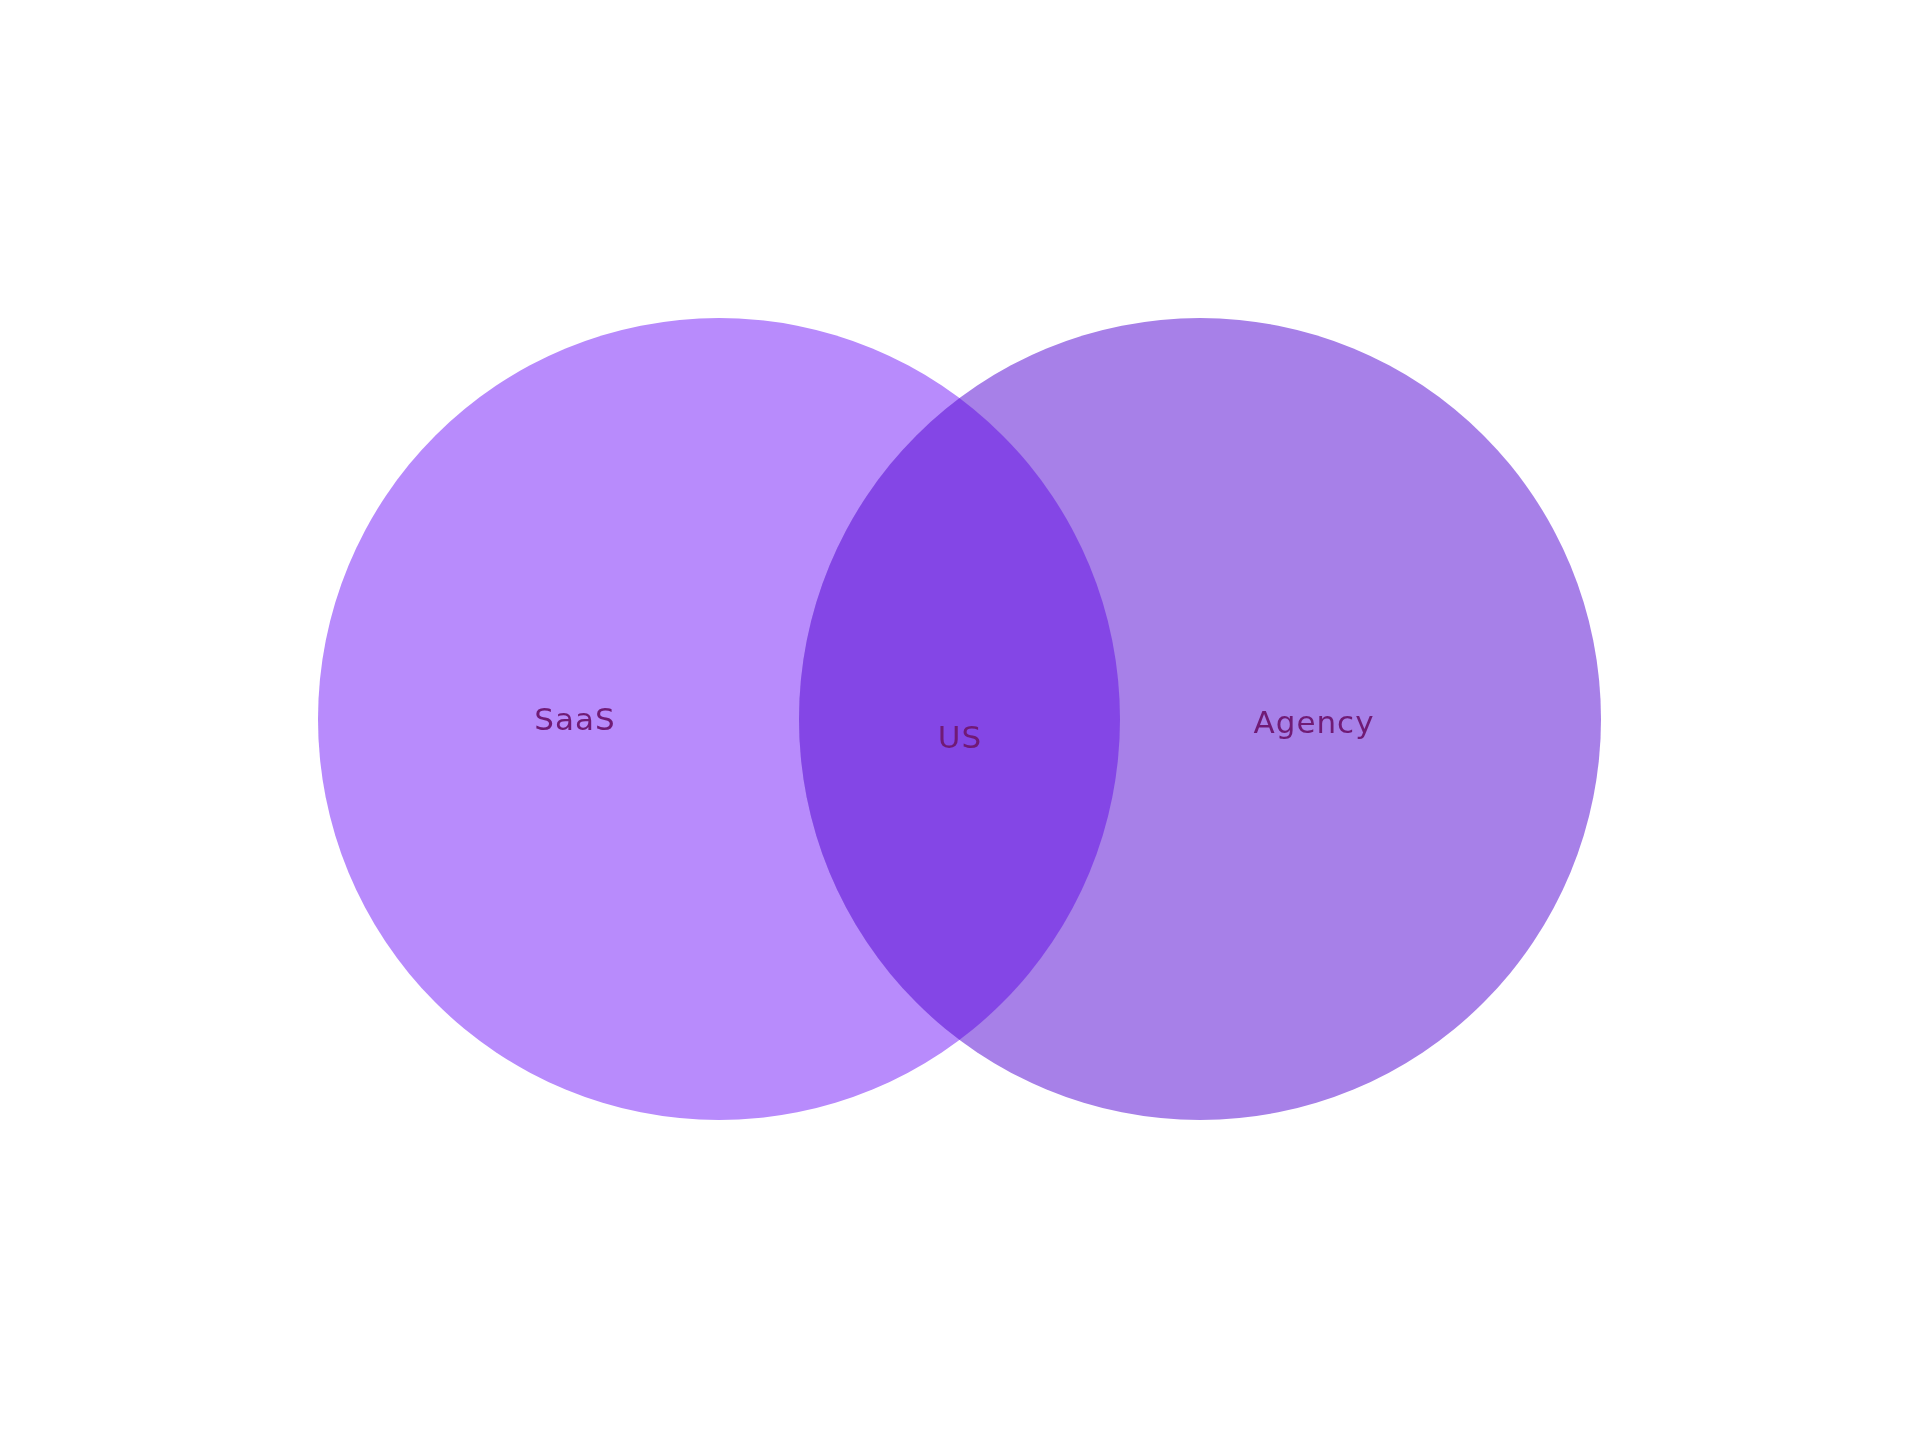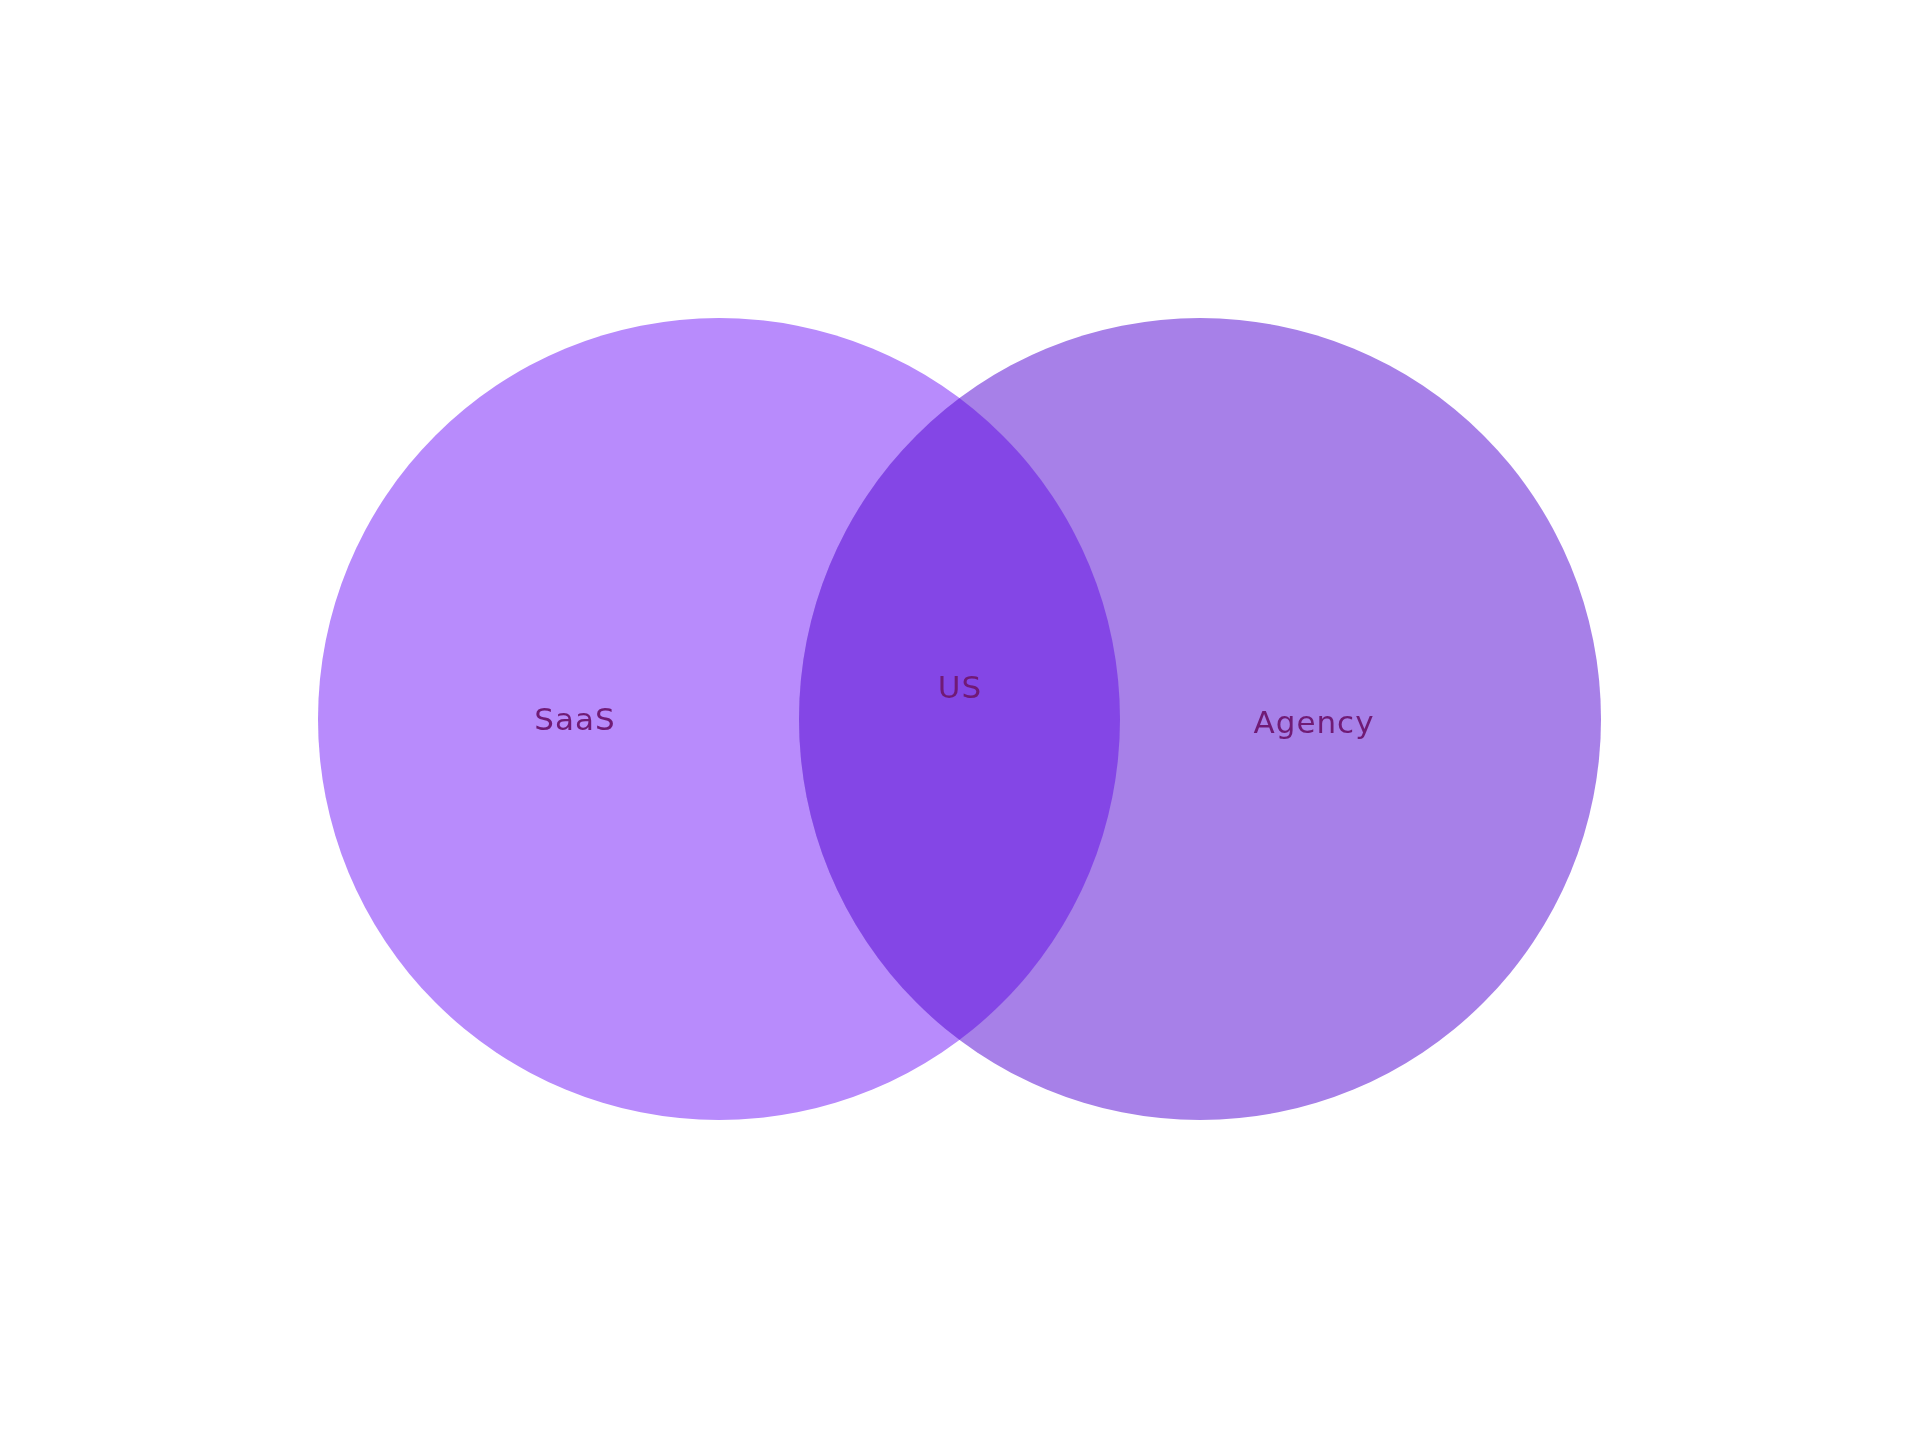--- a/index.html
+++ b/index.html
@@ -17,14 +17,14 @@
     <clipPath id="clipLeft">
         <circle cx="719" cy="719" r="401"></circle>
       </clipPath>
   </defs>
   <circle cx="719" cy="719" r="401" fill="#B88BFC"></circle>
   <circle cx="1200" cy="719" r="401" fill="#A780E8"></circle>
   <circle cx="1200" cy="719" r="401" fill="#8446E6" clip-path="url(#clipLeft)"></circle>
 </svg>
 
 <div class="label" style="left:575px; top:719px;">SaaS</div>
-<div class="label" style="left:960px; top:687px;">US</div>
+<div class="label" style="left:960px; top:737px;">US</div>
 <div class="label" style="left:1314px; top:722px;">Agency</div>
 
 </body></html>

